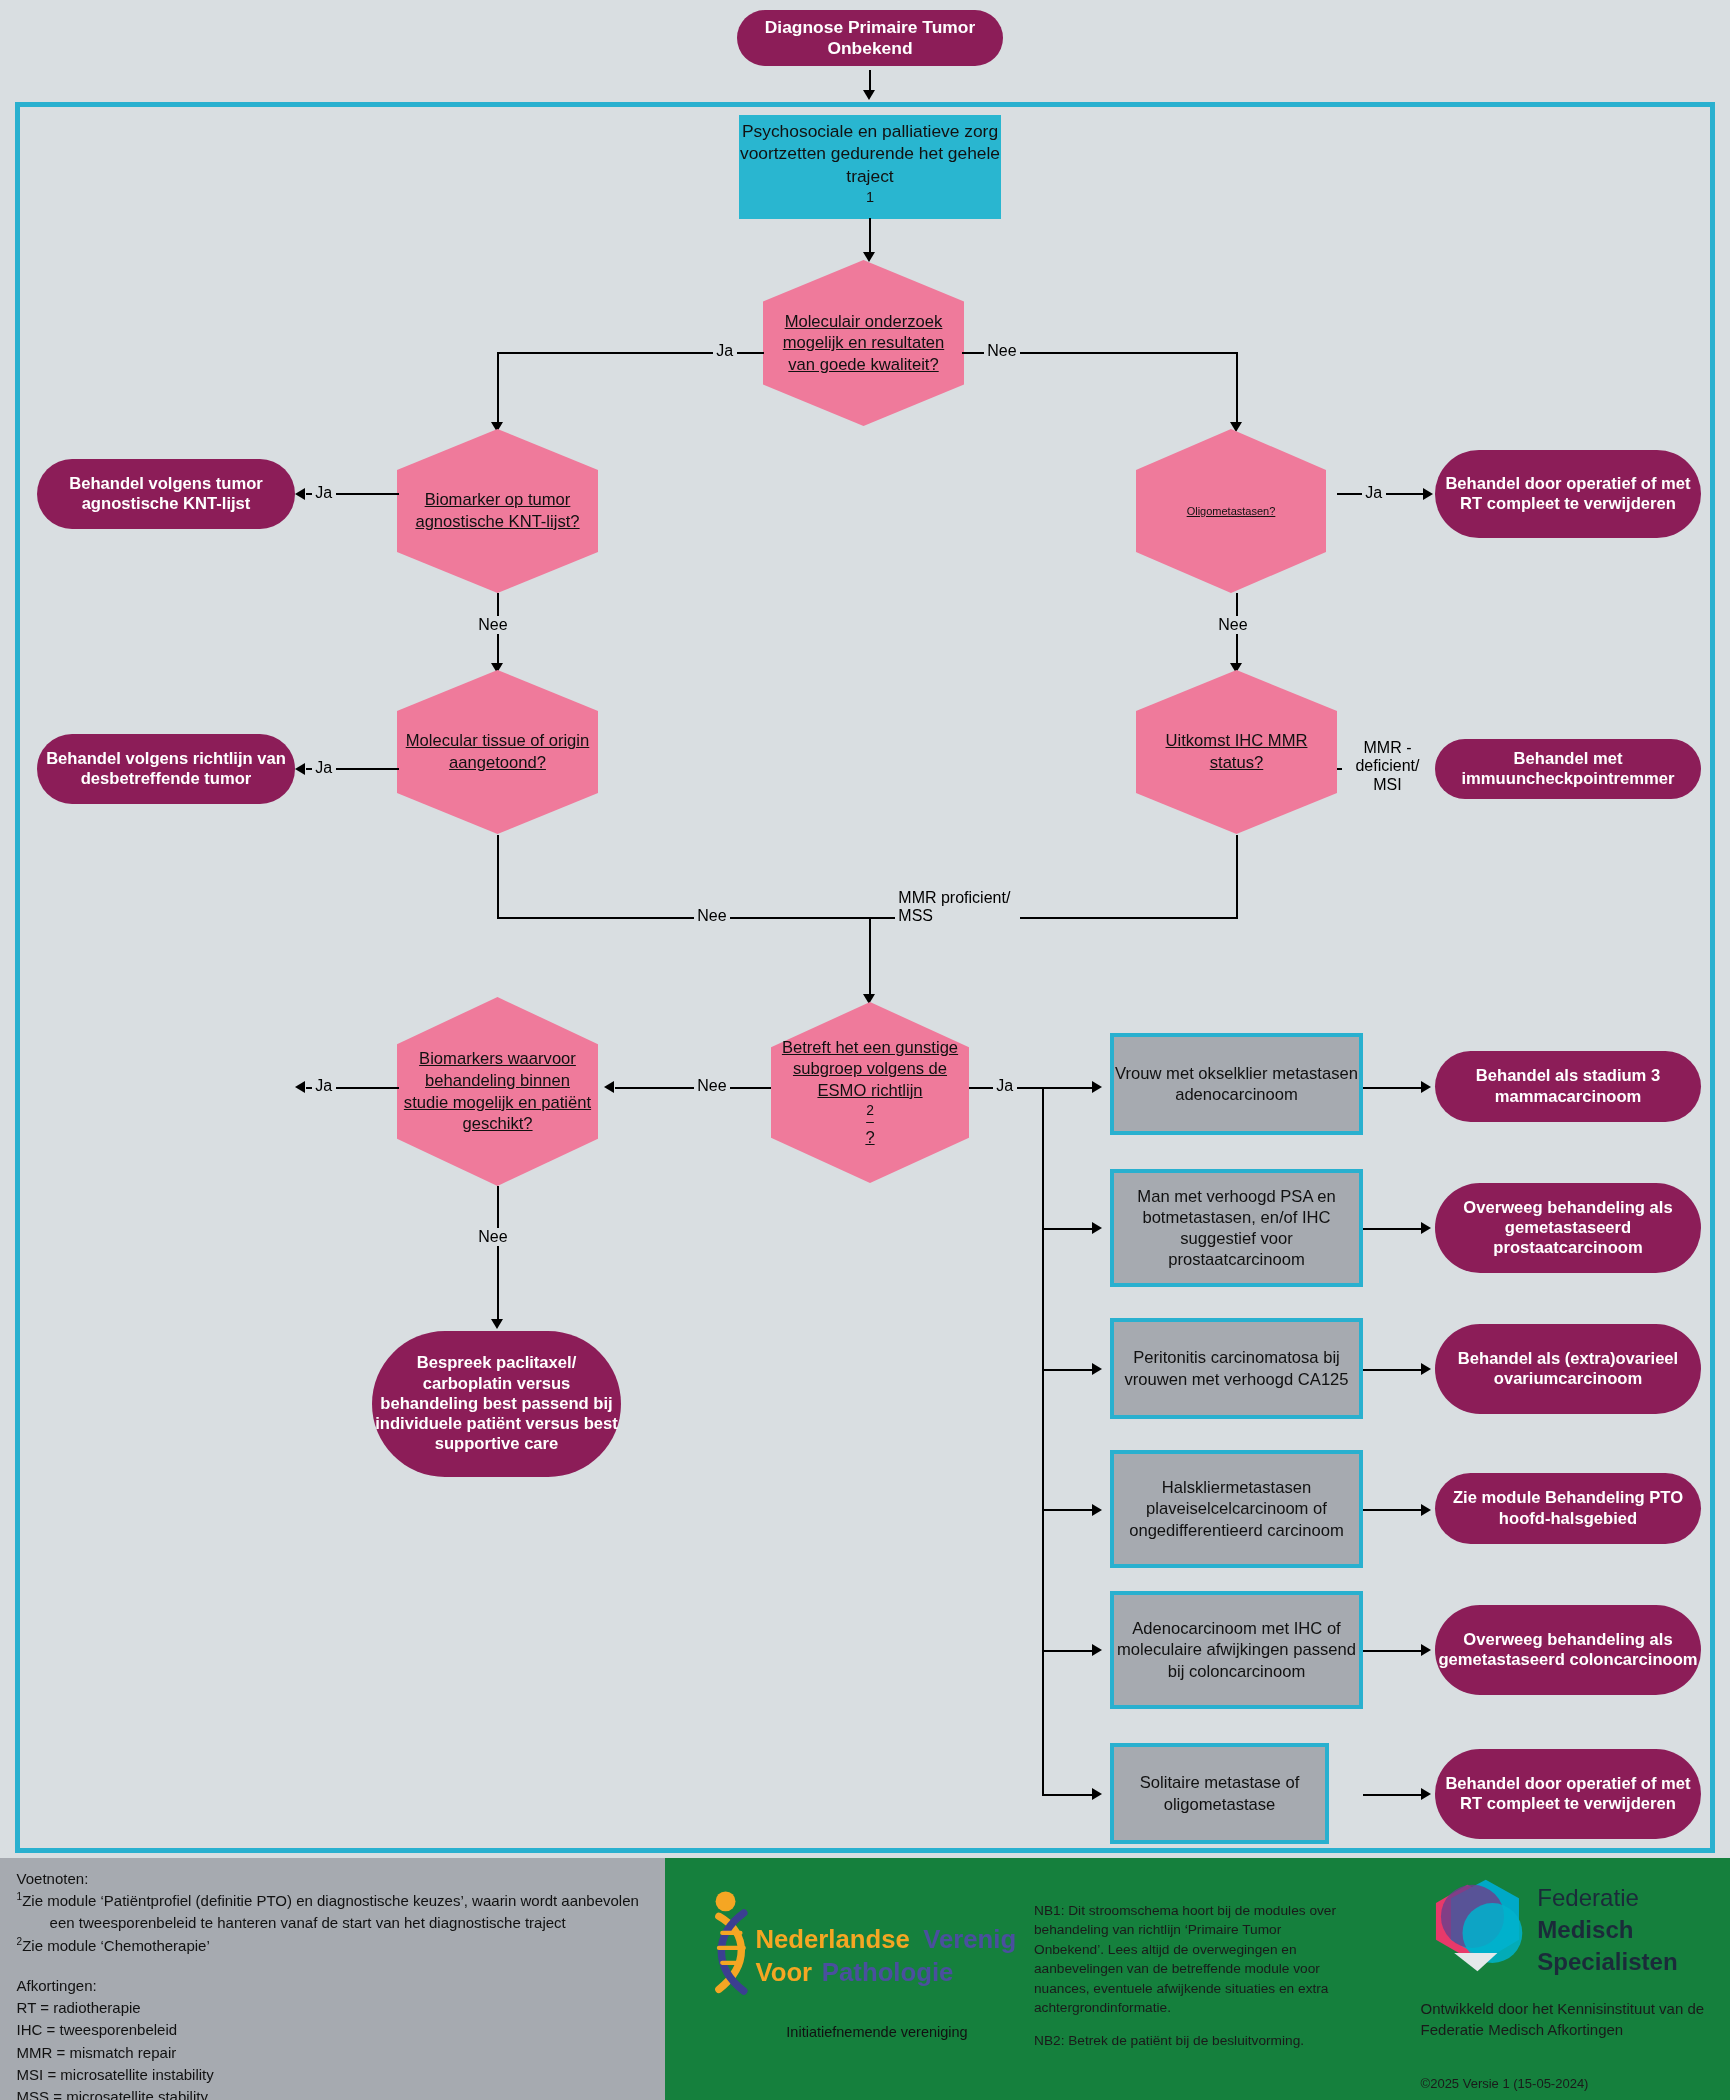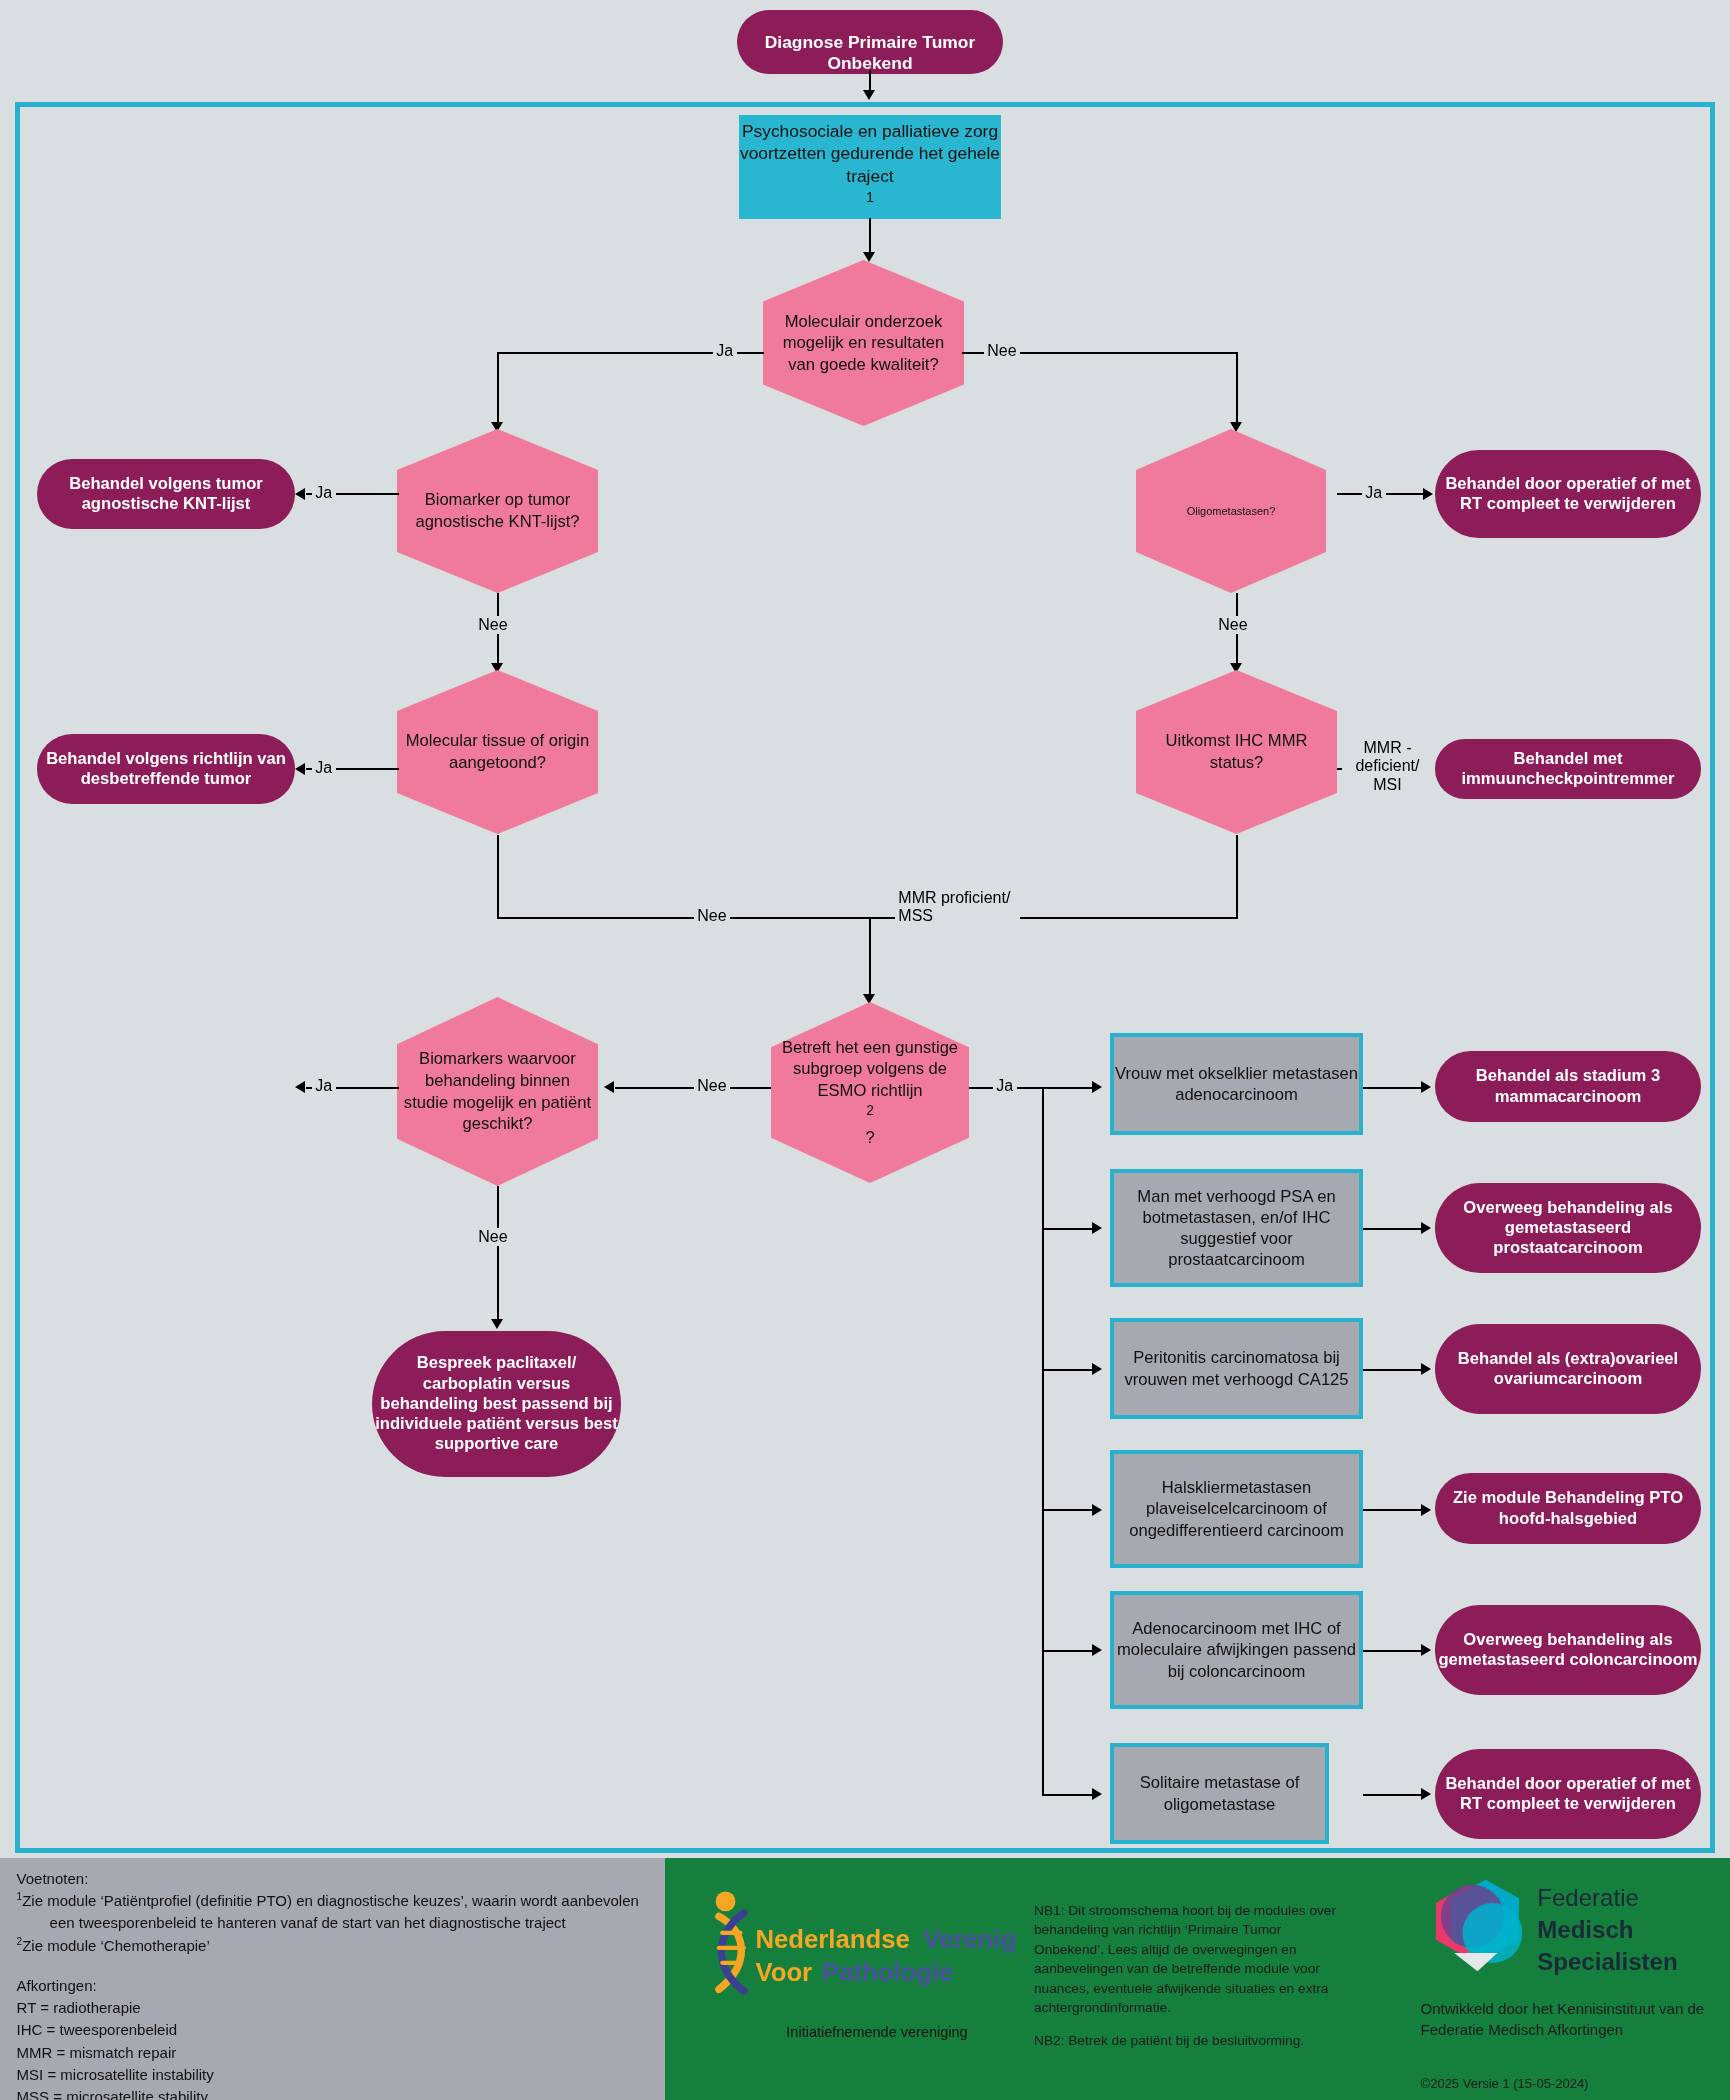--- a/index.html
+++ b/index.html
@@ -31,21 +31,21 @@
   .blob {
     background:#8c1d58; color:#ffffff; font-weight:bold;
     border-radius:75px; line-height:1.22;
   }
   
   .cyanbox { background:#29b6d0; color:#111111; line-height:1.30; }
   
   .graybox { background:#a6aab0; color:#111111; border:4.2px solid #29b0cf; line-height:1.28; }
 
   
-  .hex { color:#111111; line-height:1.30; }
+  .hex { color:#111111; line-height:1.30;text-decoration:underline; }
   .hex .hexbg {
     position:absolute; inset:0; background:#ef7a9b;
     clip-path:polygon(50% 0%, 100% 25%, 100% 75%, 50% 100%, 0% 75%, 0% 25%);
   }
   .hex .hextxt { position:relative; z-index:2; padding:0 5px; }
 
   
   .ln { position:absolute; background:#000000; }
   .lnh { height:1.7px; }
   .lnv { width:1.7px; }
@@ -75,21 +75,21 @@
   .foot-right .copy { position:absolute; left:16.6px; top:218px; font-size:13px; color:#1a1a1a; }
   .nvvp-cap { position:absolute; left:47px; top:166px; width:282px; text-align:center; font-size:14.5px; color:#111; }
 </style>
 </head>
 <body>
 
 <div id="stage">
 
   <div class="cyan-frame"></div>
 
-  <div class="node pill" style="left:737px; top:10px; width:266px; height:64px; font-size:17.4px;align-items:flex-end;">
+  <div class="node pill" style="left:737px; top:10px; width:266px; height:56px; font-size:17.4px;">
     <span>Diagnose Primaire Tumor Onbekend</span>
   </div>
 
   <div class="ln lnv" style="left:869px; top:70px; height:21.6px;"></div>
   <div class="arrow arr-down" style="left:863px; top:90px;"></div>
 
   <div class="node cyanbox" style="left:739px; top:115px; width:262px; height:104px; font-size:17.4px;">
     <span><span>Psychosociale en palliatieve zorg voortzetten gedurende het gehele traject</span><sup>1</sup></span>
   </div>
   <div class="ln lnv" style="left:869px; top:218px; height:37px;"></div>

